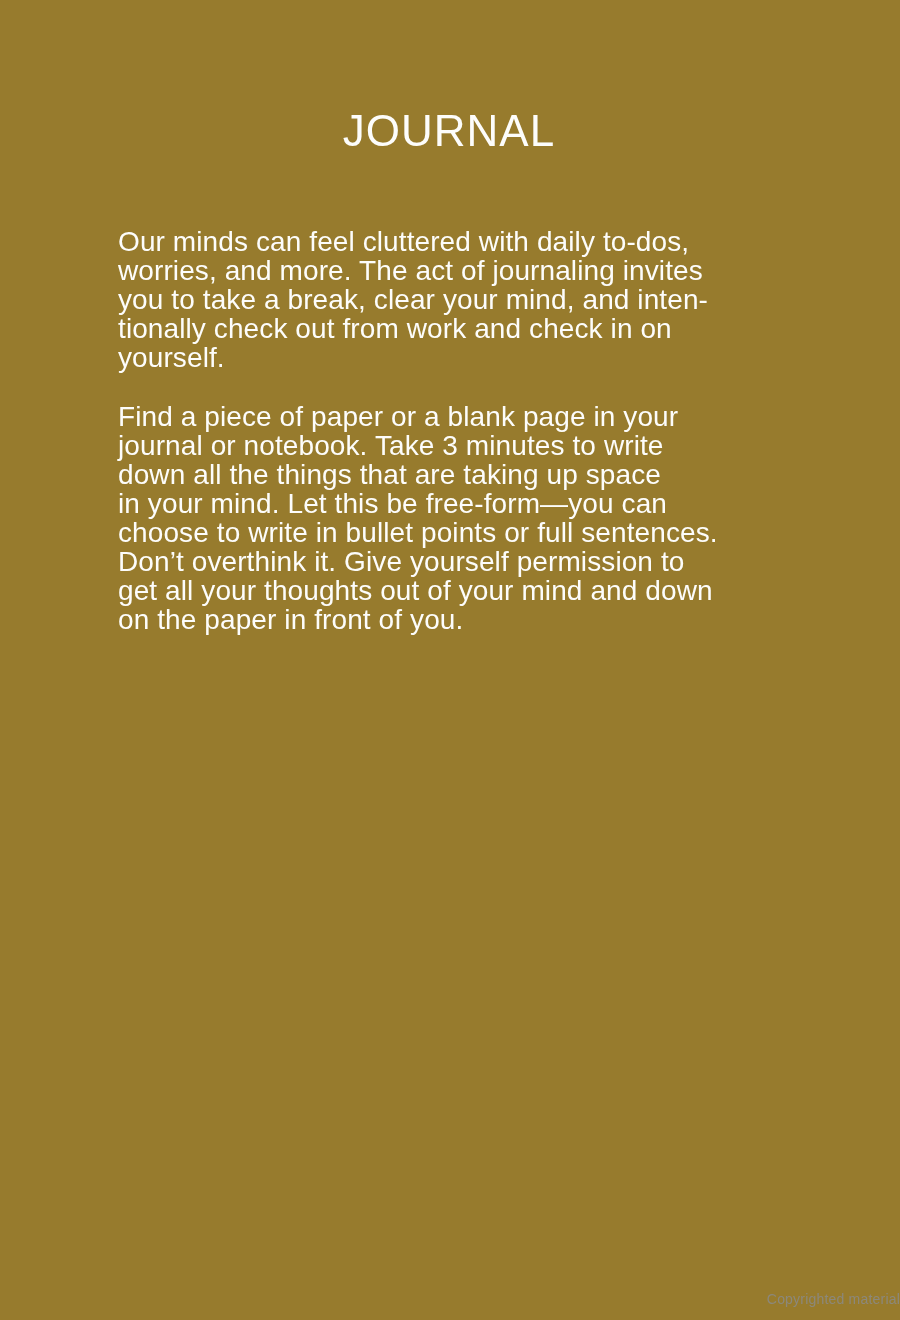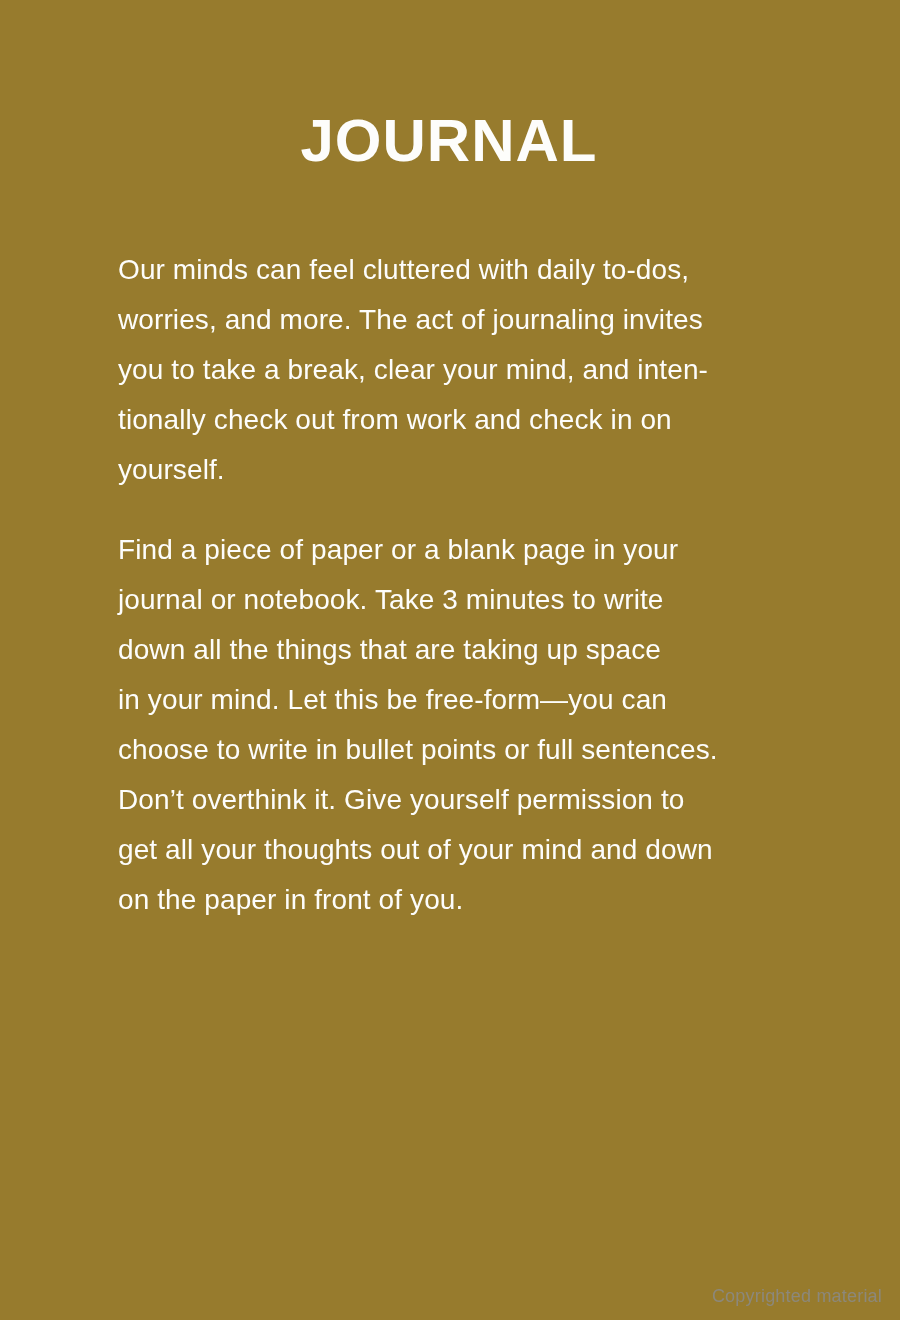--- a/index.html
+++ b/index.html
@@ -16,41 +16,41 @@
     overflow:hidden;
   }
   .page{
     width:900px;
     height:1320px;
     padding:106px 120px 0 118px;
     position:relative;
   }
   h1.title{
     color:var(--text);
-    font-size:60px;
-    font-weight:bold;
+    font-size:44px;
+    font-weight:normal;
     letter-spacing:1px;
     text-align:center;
     line-height:1.15;
     margin:0 0 70px 0;
   }
   .body-text p{
     color:var(--text);
     font-size:28px;
-    line-height:50px;
+    line-height:29px;
     font-weight:400;
     white-space:pre-line;
     margin:0 0 30px 0;
     letter-spacing:0.1px;
   }
   .watermark{
     position:absolute;
-    right:18px;
+    right:0;
     bottom:13px;
-    font-size:18px;
+    font-size:14px;
     color:var(--watermark);
     letter-spacing:0.2px;
   }
 </style>
 </head>
 <body>
 
 <div class="page">
   <h1 class="title">JOURNAL</h1>
 

